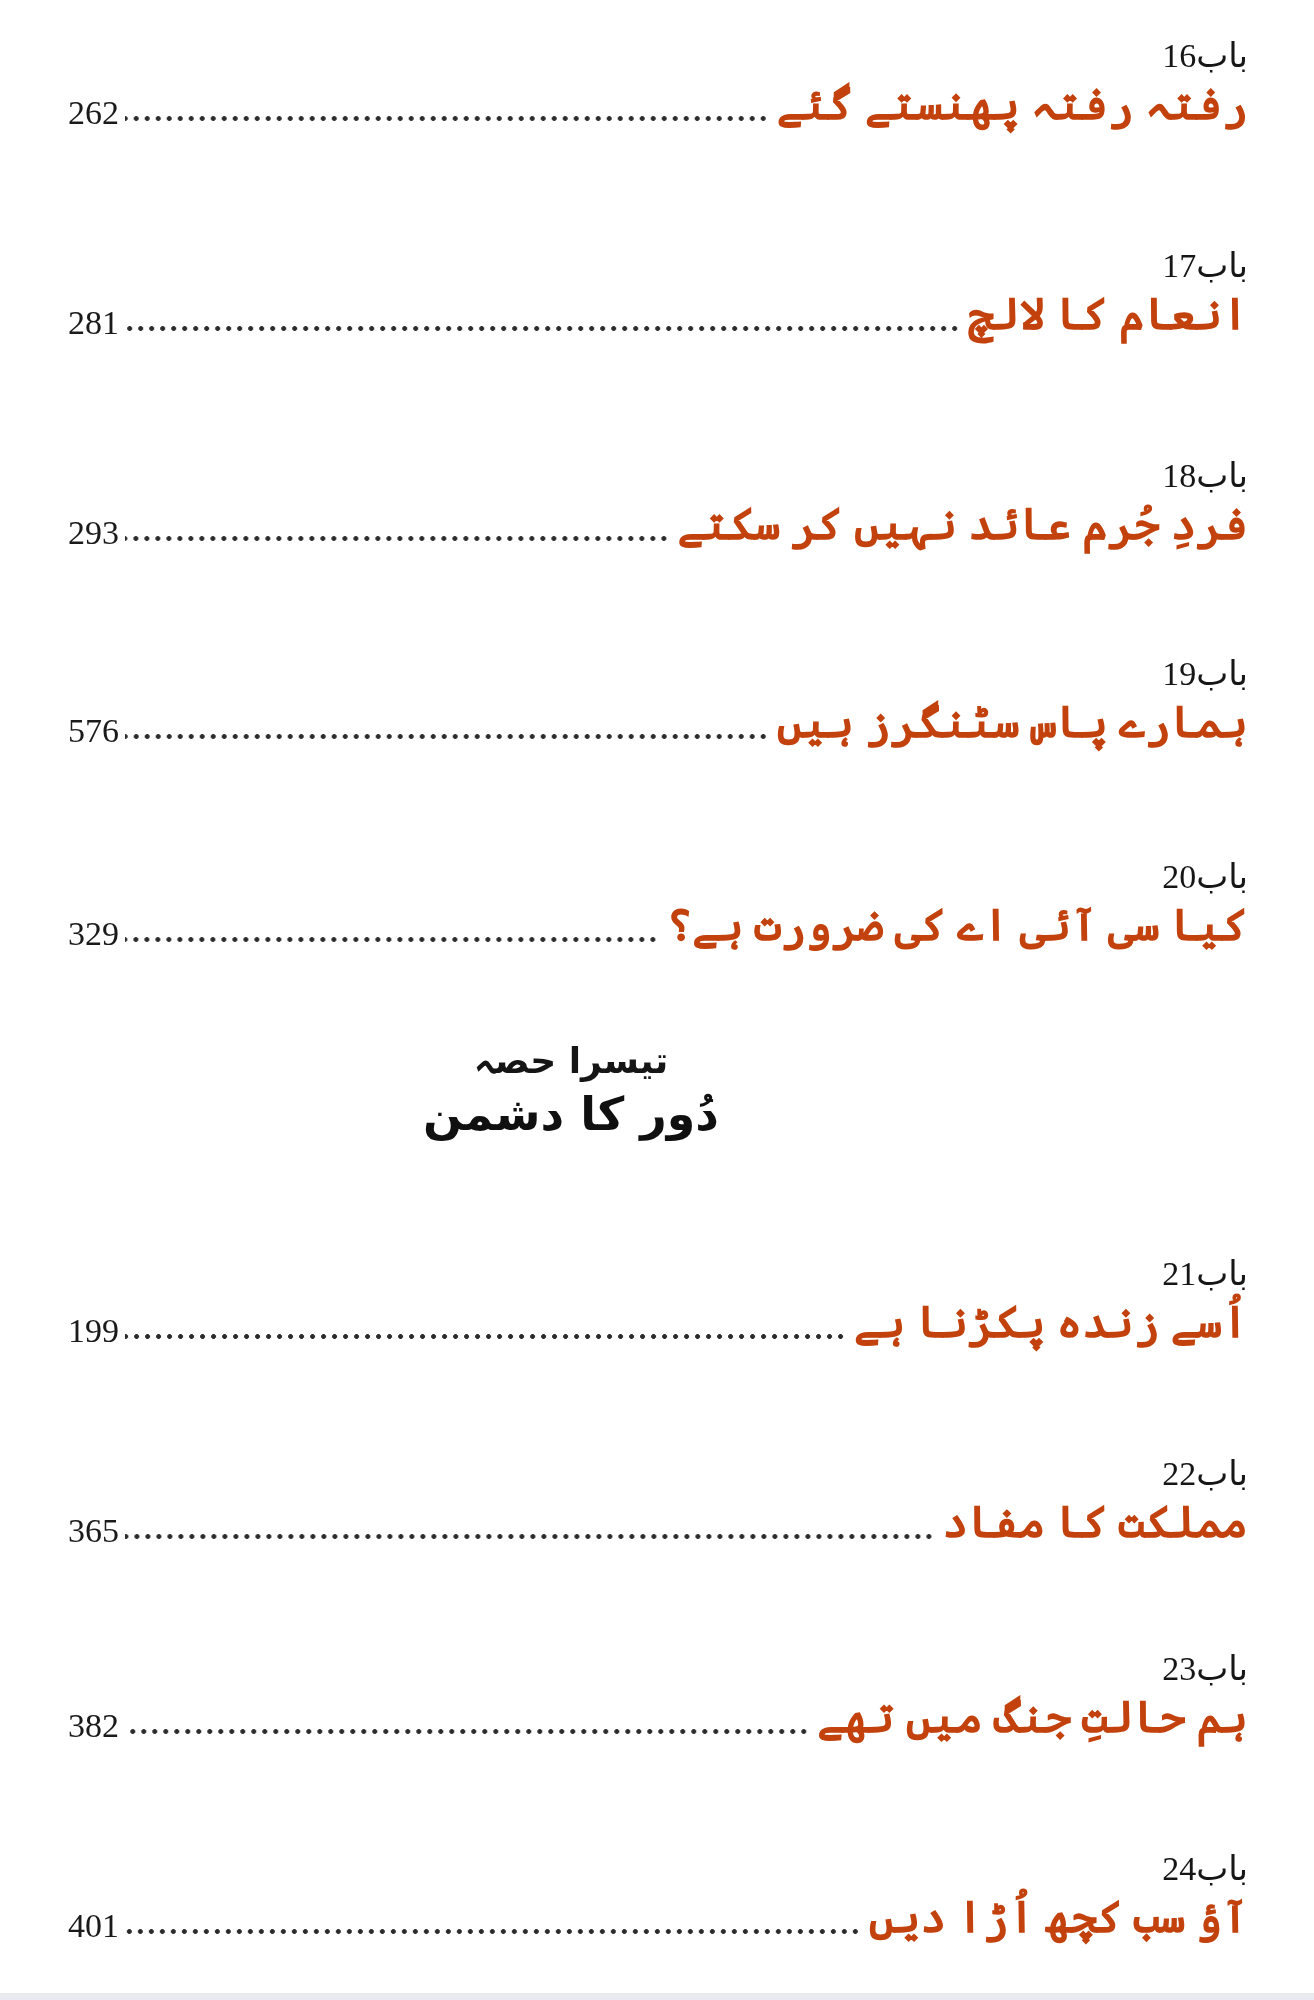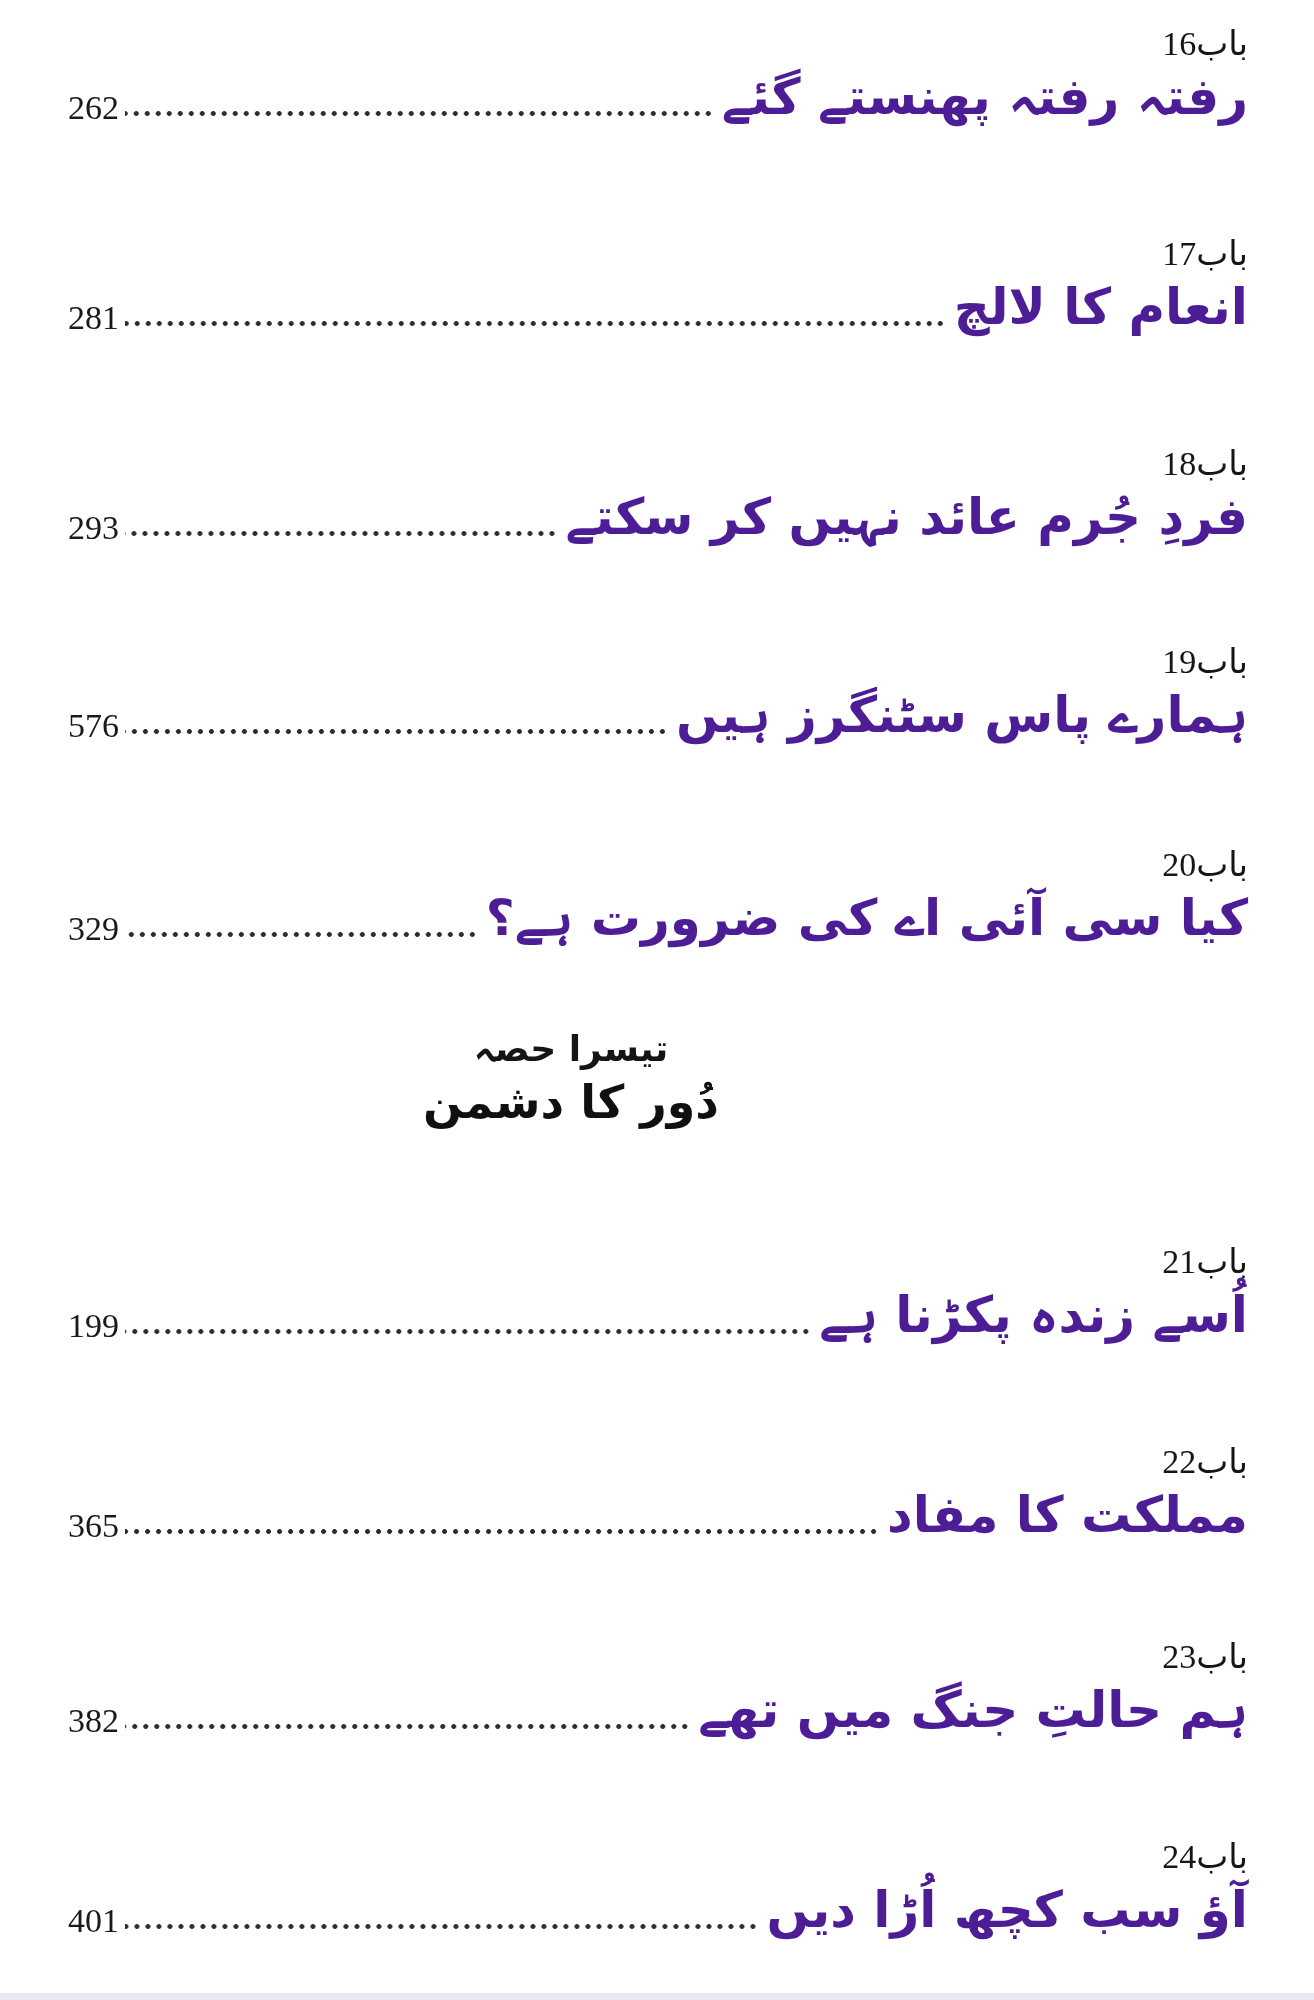--- a/index.html
+++ b/index.html
@@ -11,20 +11,21 @@
     height: 2000px;
     background: #ffffff;
     position: relative;
     overflow: hidden;
     font-family: "DejaVu Sans", sans-serif;
     color: #1c1c1c;
   }
   .page {
     position: absolute;
     inset: 0;
+    margin-top: 12px;
   }
   .toc-entry {
     position: absolute;
     left: 68px;
     width: 1180px;
   }
   .chapter-num {
     direction: rtl;
     text-align: right;
     font-family: "Liberation Serif", "DejaVu Sans", serif;
@@ -33,24 +34,25 @@
     color: #161616;
   }
   .toc-line {
     display: flex;
     direction: rtl;
     align-items: flex-end;
     margin-top: 4px;
   }
   .chapter-title {
     white-space: nowrap;
-    font-size: 50px;
+    font-size: 44px;
     line-height: 1.2;
     font-weight: 600;
-    color: #4c1d95;
+    color: #c2410c;
+    font-family: Liberation Serif, serif;
   }
   .dot-leader {
     flex: 1 1 auto;
     height: 12px;
     margin: 0 8px 8px 6px;
     background-image: radial-gradient(circle, #2b2b2b 2.1px, transparent 2.7px);
     background-size: 11px 11px;
     background-repeat: repeat-x;
     background-position: right bottom;
   }

